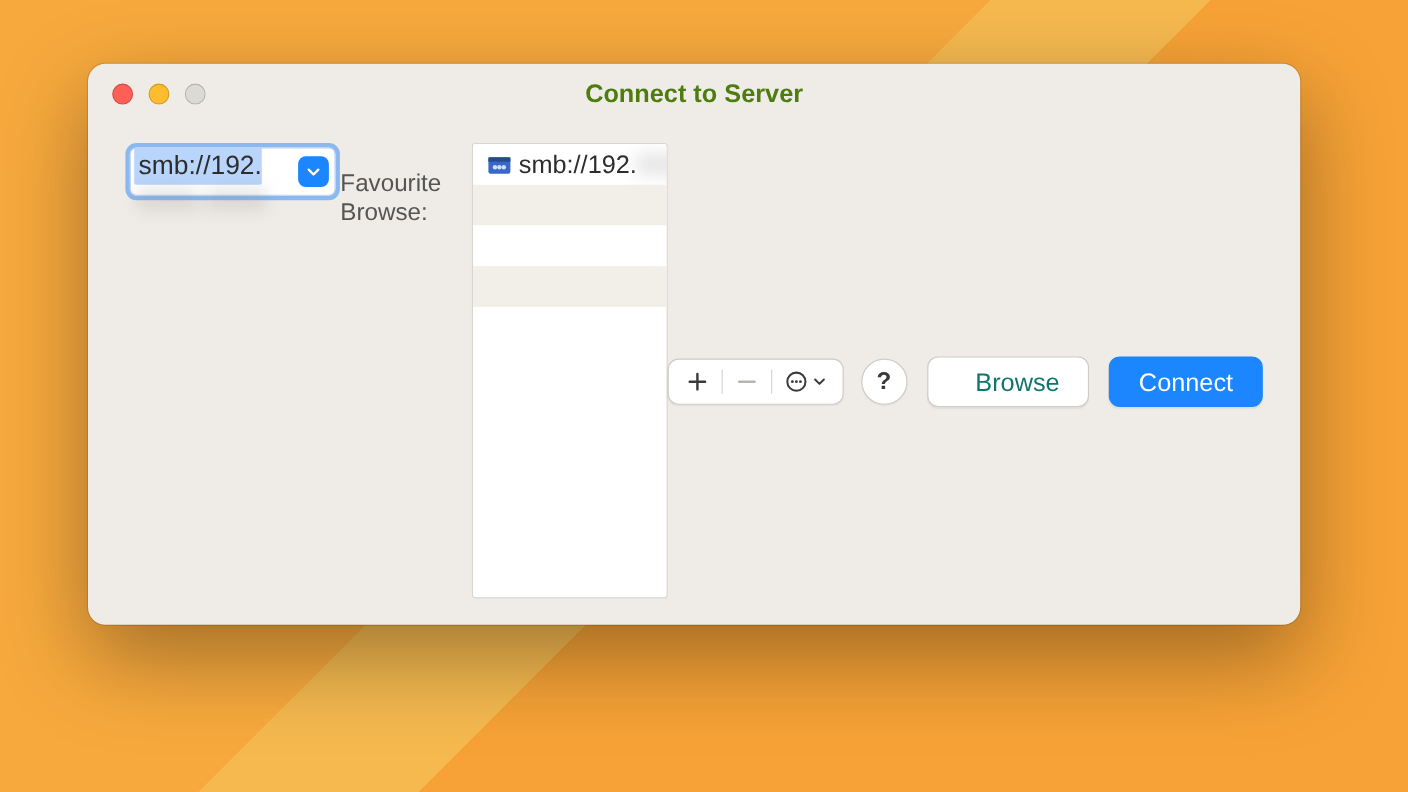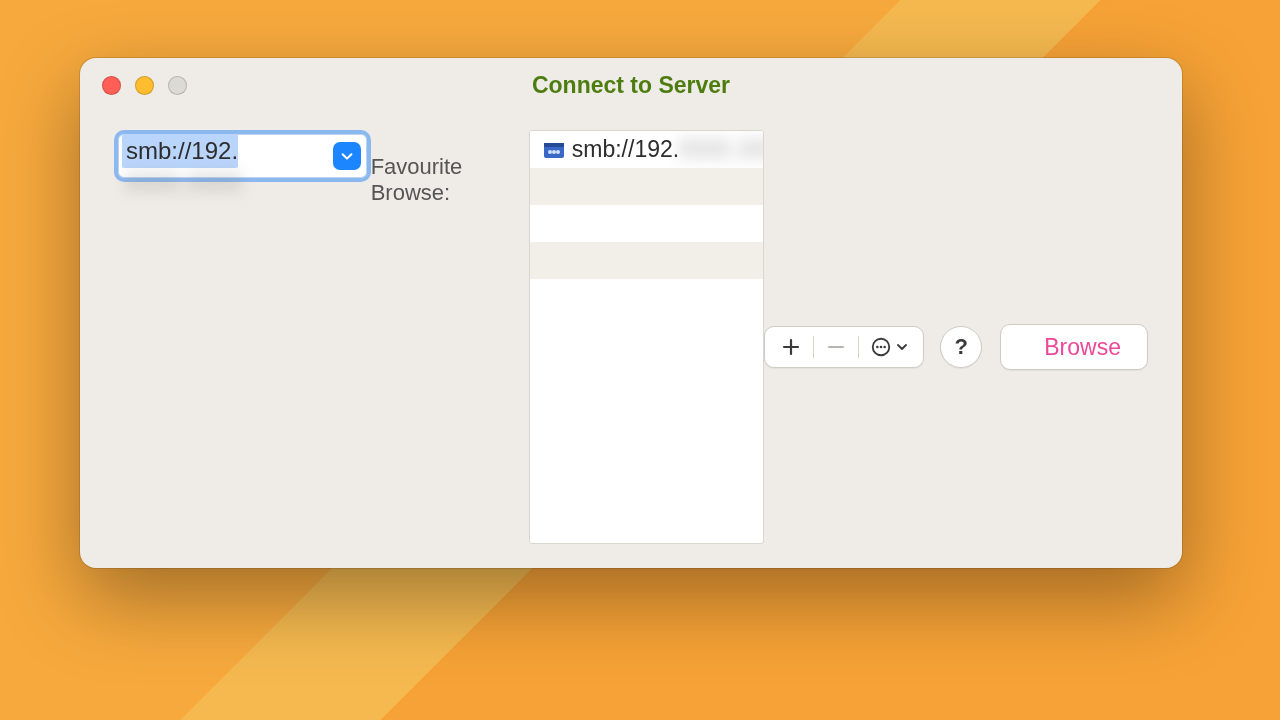--- a/index.html
+++ b/index.html
@@ -207,21 +207,21 @@
     font-weight: 500;
     display: flex;
     align-items: center;
     justify-content: center;
     margin-left: 18px;
     border: 1px solid #cfccc5;
     box-shadow: 0 1px 1px rgba(0,0,0,0.06);
   }
   .pill-btn.secondary {
     background: #ffffff;
-    color: #ec4899;
+    color: #0f766e;
     padding-left: 43px;
   }
   .pill-btn.primary {
     background: #1b86ff;
     color: #ffffff;
     border-color: #1b86ff;
   }
   svg { display:block; }
 </style>
 </head>
@@ -303,17 +303,20 @@
 
         <div class="circle-btn">
           <span>?</span>
         </div>
 
         <div class="spacer"></div>
 
         <div class="pill-btn secondary">
           <span>Browse</span>
         </div>
+        <div class="pill-btn primary">
+          <span>Connect</span>
+        </div>
       </div>
 
     </div>
   </div>
 </div>
 
 </body></html>

